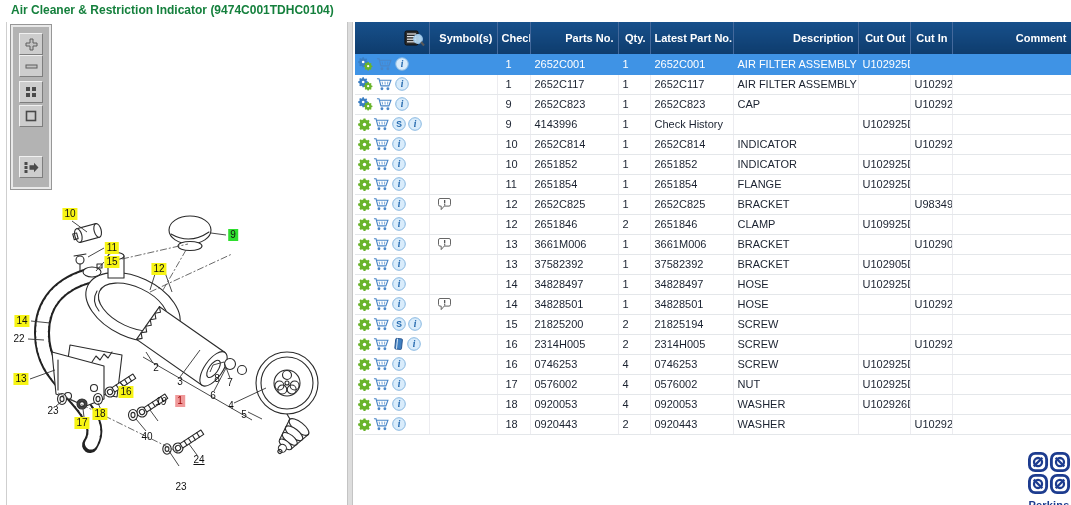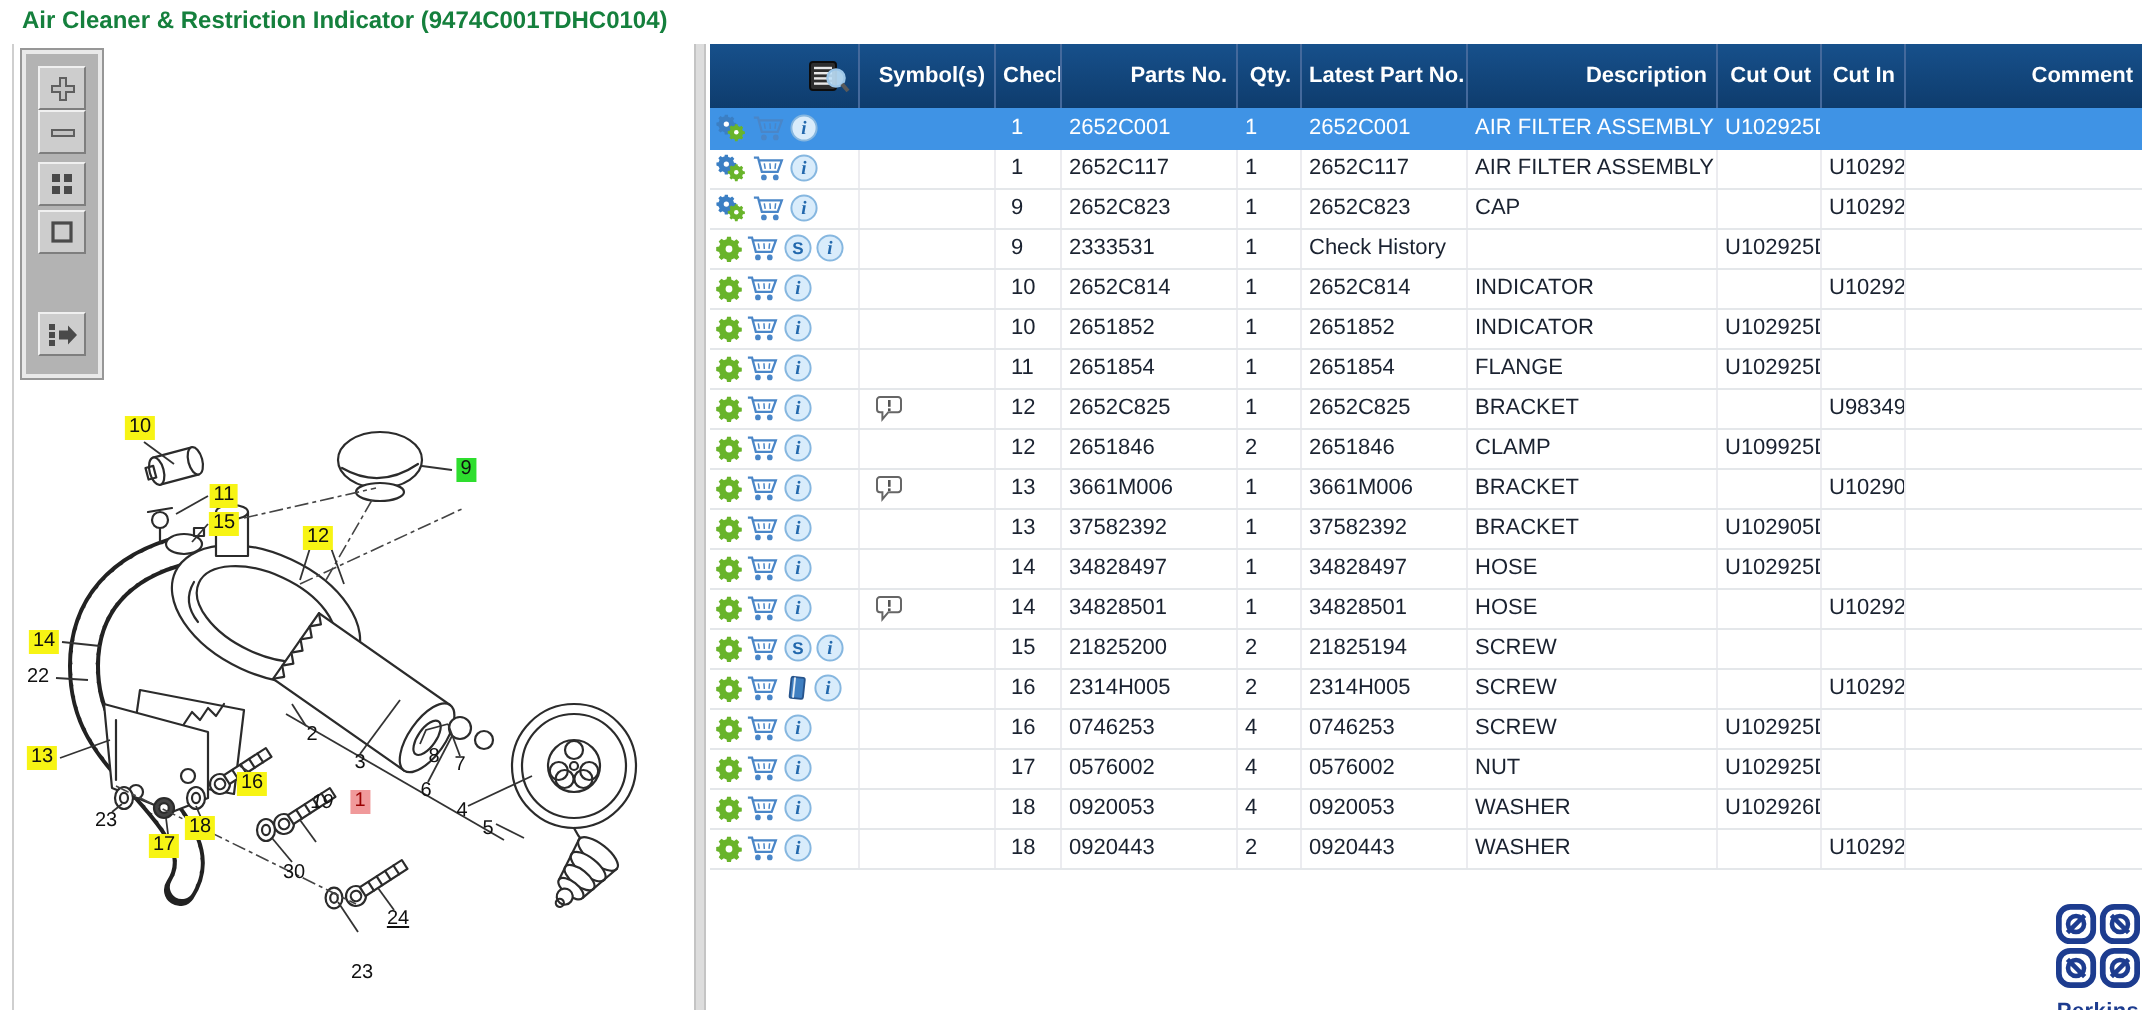--- a/index.html
+++ b/index.html
@@ -268,21 +268,21 @@
     <span class="dlabel hl-yellow" style="left: 159px; top: 269px;">12</span>
     <span class="dlabel hl-green" style="left: 233px; top: 235px;">9</span>
     <span class="dlabel hl-yellow" style="left: 22px; top: 321px;">14</span>
     <span class="dlabel hl-none" style="left: 19px; top: 339px;">22</span>
     <span class="dlabel hl-yellow" style="left: 21px; top: 379px;">13</span>
     <span class="dlabel hl-none" style="left: 53px; top: 411px;">23</span>
     <span class="dlabel hl-yellow" style="left: 82px; top: 423px;">17</span>
     <span class="dlabel hl-yellow" style="left: 100px; top: 414px;">18</span>
     <span class="dlabel hl-yellow" style="left: 126px; top: 392px;">16</span>
     <span class="dlabel hl-none" style="left: 161px; top: 402px; font-style: italic;">19</span>
-    <span class="dlabel hl-none" style="left: 147px; top: 437px;">30</span>
+    <span class="dlabel hl-none" style="left: 147px; top: 437px;">40</span>
     <span class="dlabel hl-none" style="left: 181px; top: 487px;">23</span>
     <span class="dlabel hl-none" style="left: 199px; top: 460px; text-decoration: underline;">24</span>
     <span class="dlabel hl-none" style="left: 156px; top: 368px;">2</span>
     <span class="dlabel hl-none" style="left: 180px; top: 382px;">3</span>
     <span class="dlabel hl-red" style="left: 180px; top: 401px;">1</span>
     <span class="dlabel hl-none" style="left: 217px; top: 379px;">8</span>
     <span class="dlabel hl-none" style="left: 230px; top: 383px;">7</span>
     <span class="dlabel hl-none" style="left: 213px; top: 396px;">6</span>
     <span class="dlabel hl-none" style="left: 231px; top: 406px;">4</span>
     <span class="dlabel hl-none" style="left: 244px; top: 415px;">5</span>
@@ -425,21 +425,21 @@
                 <circle cx="12.6" cy="12" r="1.5" fill="#4a86c8"></circle>
               </svg></span><span class="icon"><svg width="14" height="14" viewBox="0 0 14 14">
                 <circle cx="7" cy="7" r="6.3" fill="#d9ecfb" stroke="#86b7e0"></circle>
                 <text x="7" y="10" text-anchor="middle" font-family="Liberation Sans,sans-serif" font-size="8.5" font-weight="bold" fill="#2268ad">S</text>
               </svg></span><span class="icon"><svg width="14" height="14" viewBox="0 0 14 14">
                 <circle cx="7" cy="7" r="6.3" fill="#d9ecfb" stroke="#86b7e0"></circle>
                 <text x="7" y="10.2" text-anchor="middle" font-family="Liberation Serif,serif" font-size="9.5" font-weight="bold" fill="#2268ad" font-style="italic">i</text>
               </svg></span></td>
           <td class="c-symbol"></td>
           <td class="c-item">9</td>
-          <td class="c-parts-no">2333531</td>
+          <td class="c-parts-no">4143996</td>
           <td class="c-qty">1</td>
           <td class="c-latest">Check History</td>
           <td class="c-desc"></td>
           <td class="c-cut-out">U102925D</td>
           <td class="c-cut-in"></td>
           <td class="c-comment"></td>
         </tr>
         <tr>
           <td class="c-actions"><span class="icon"><svg width="13" height="13" viewBox="0 0 16 16">
                 <path d="M6.8.5h2.4l.3 1.8c.6.15 1.15.4 1.65.72l1.5-1 1.7 1.7-1 1.5c.32.5.57 1.05.72 1.65l1.8.3v2.4l-1.8.3c-.15.6-.4 1.15-.72 1.65l1 1.5-1.7 1.7-1.5-1c-.5.32-1.05.57-1.65.72l-.3 1.8H6.8l-.3-1.8a5.5 5.5 0 0 1-1.65-.72l-1.5 1-1.7-1.7 1-1.5a5.5 5.5 0 0 1-.72-1.65L.13 9.2V6.8l1.8-.3c.15-.6.4-1.15.72-1.65l-1-1.5 1.7-1.7 1.5 1c.5-.32 1.05-.57 1.65-.72z" fill="#69b42a"></path>

